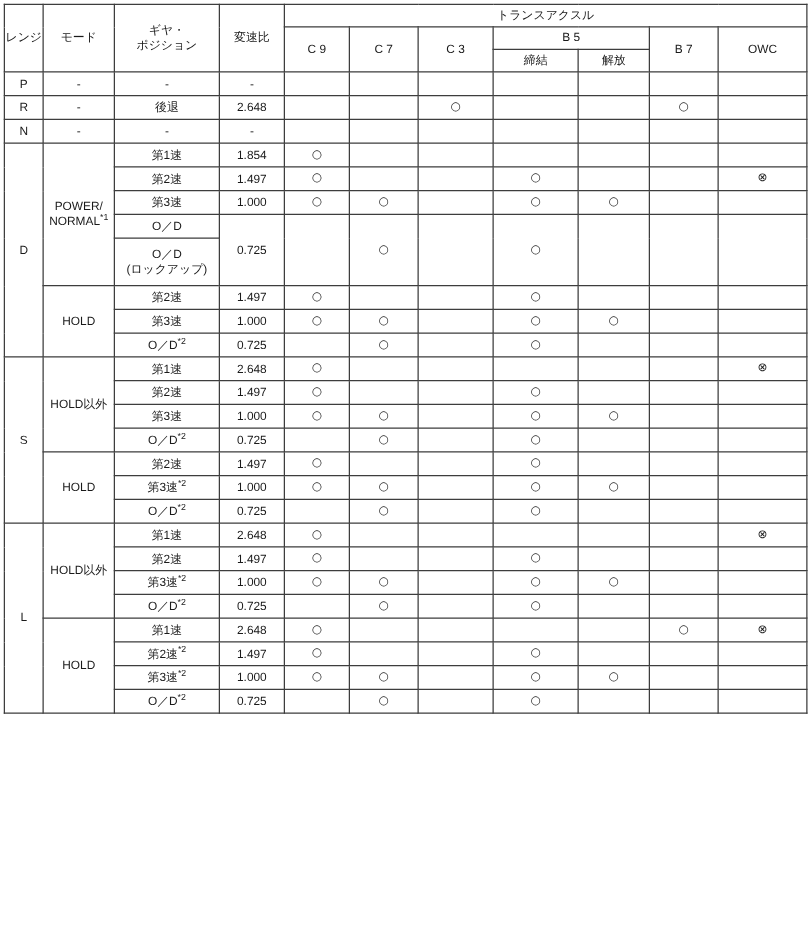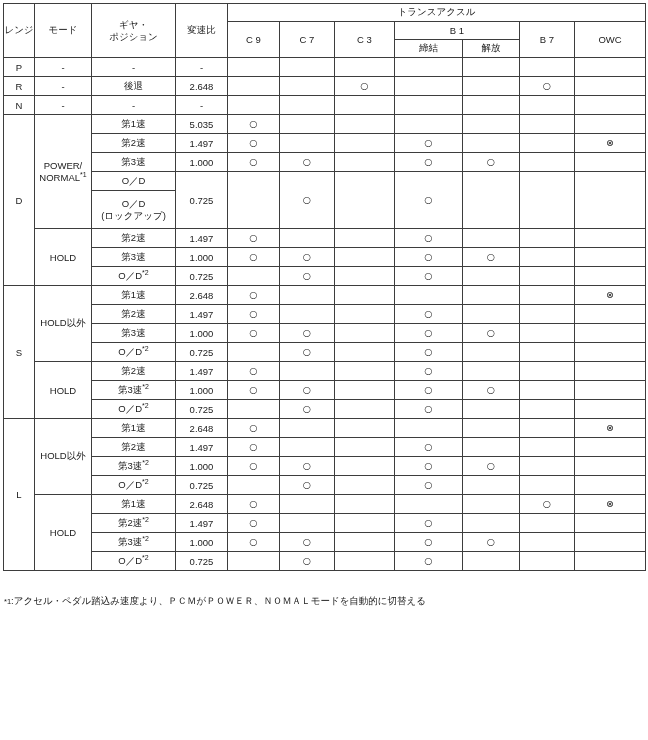--- a/index.html
+++ b/index.html
@@ -74,21 +74,21 @@
       <th rowspan="3">モード</th>
       <th rowspan="3" class="pre">ギヤ・
 ポジション</th>
       <th rowspan="3">変速比</th>
       <th colspan="7">トランスアクスル</th>
     </tr>
     <tr>
       <th rowspan="2">C 9</th>
       <th rowspan="2">C 7</th>
       <th rowspan="2">C 3</th>
-      <th colspan="2">B 1</th>
+      <th colspan="2">B 5</th>
       <th rowspan="2">B 7</th>
       <th rowspan="2">OWC</th>
     </tr>
     <tr>
       <th>締結</th>
       <th>解放</th>
     </tr>
   </thead>
   <tbody>
 
@@ -132,21 +132,21 @@
       <td class="sym"></td>
       <td class="sym"></td>
       <td class="sym"></td>
     </tr>
 
     <tr>
       <td rowspan="8">D</td>
       <td rowspan="5" class="pre"><span>POWER/
 NORMAL</span><sup>*1</sup></td>
       <td>第1速</td>
-      <td>5.035</td>
+      <td>1.854</td>
       <td class="sym">○</td>
       <td class="sym"></td>
       <td class="sym"></td>
       <td class="sym"></td>
       <td class="sym"></td>
       <td class="sym"></td>
       <td class="sym"></td>
     </tr>
 
     <tr>
@@ -409,20 +409,19 @@
       <td class="sym"></td>
       <td class="sym">○</td>
       <td class="sym"></td>
       <td class="sym"></td>
       <td class="sym"></td>
     </tr>
   </tbody>
 </table>
 
 <div class="footnotes">
-  <div class="fn"><span class="fn-marker">*1</span><span>:アクセル・ペダル踏込み速度より、ＰＣＭがＰＯＷＥＲ、ＮＯＭＡＬモードを自動的に切替える</span></div>
   
   
   
   
   
   
 </div>
 
 </body></html>

